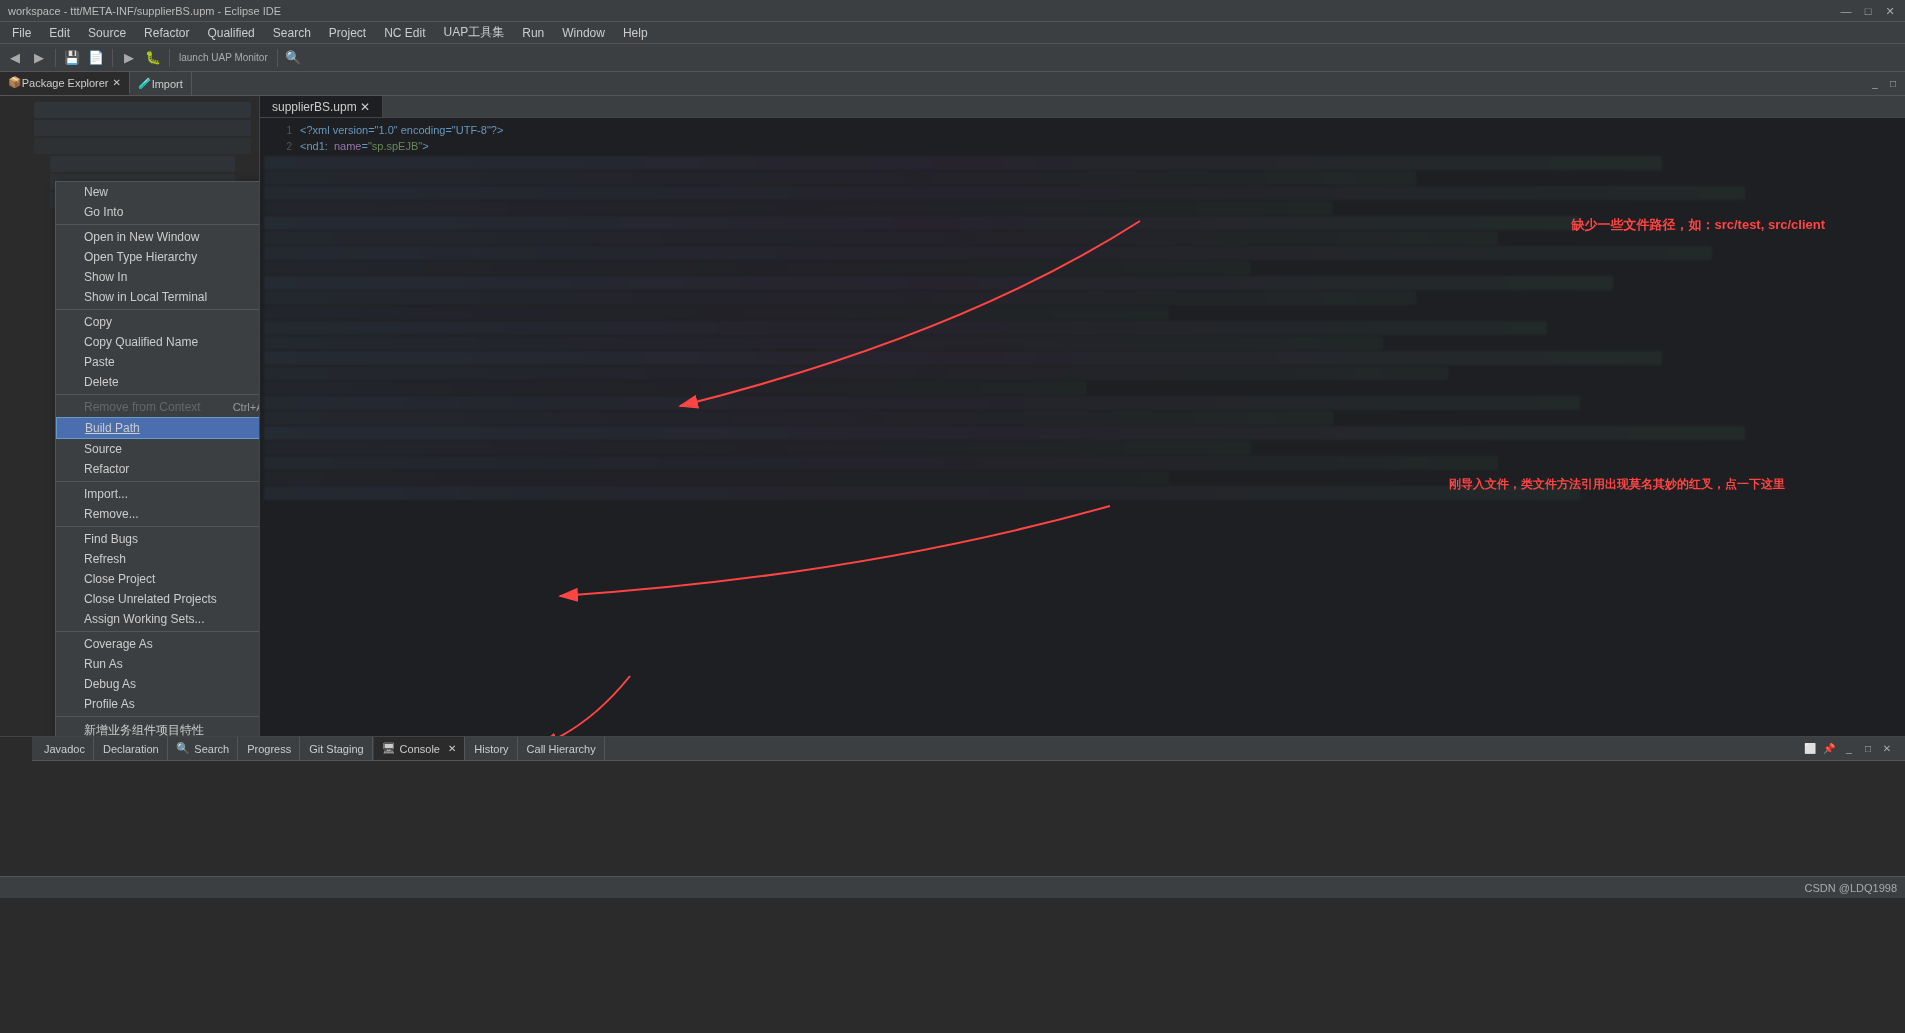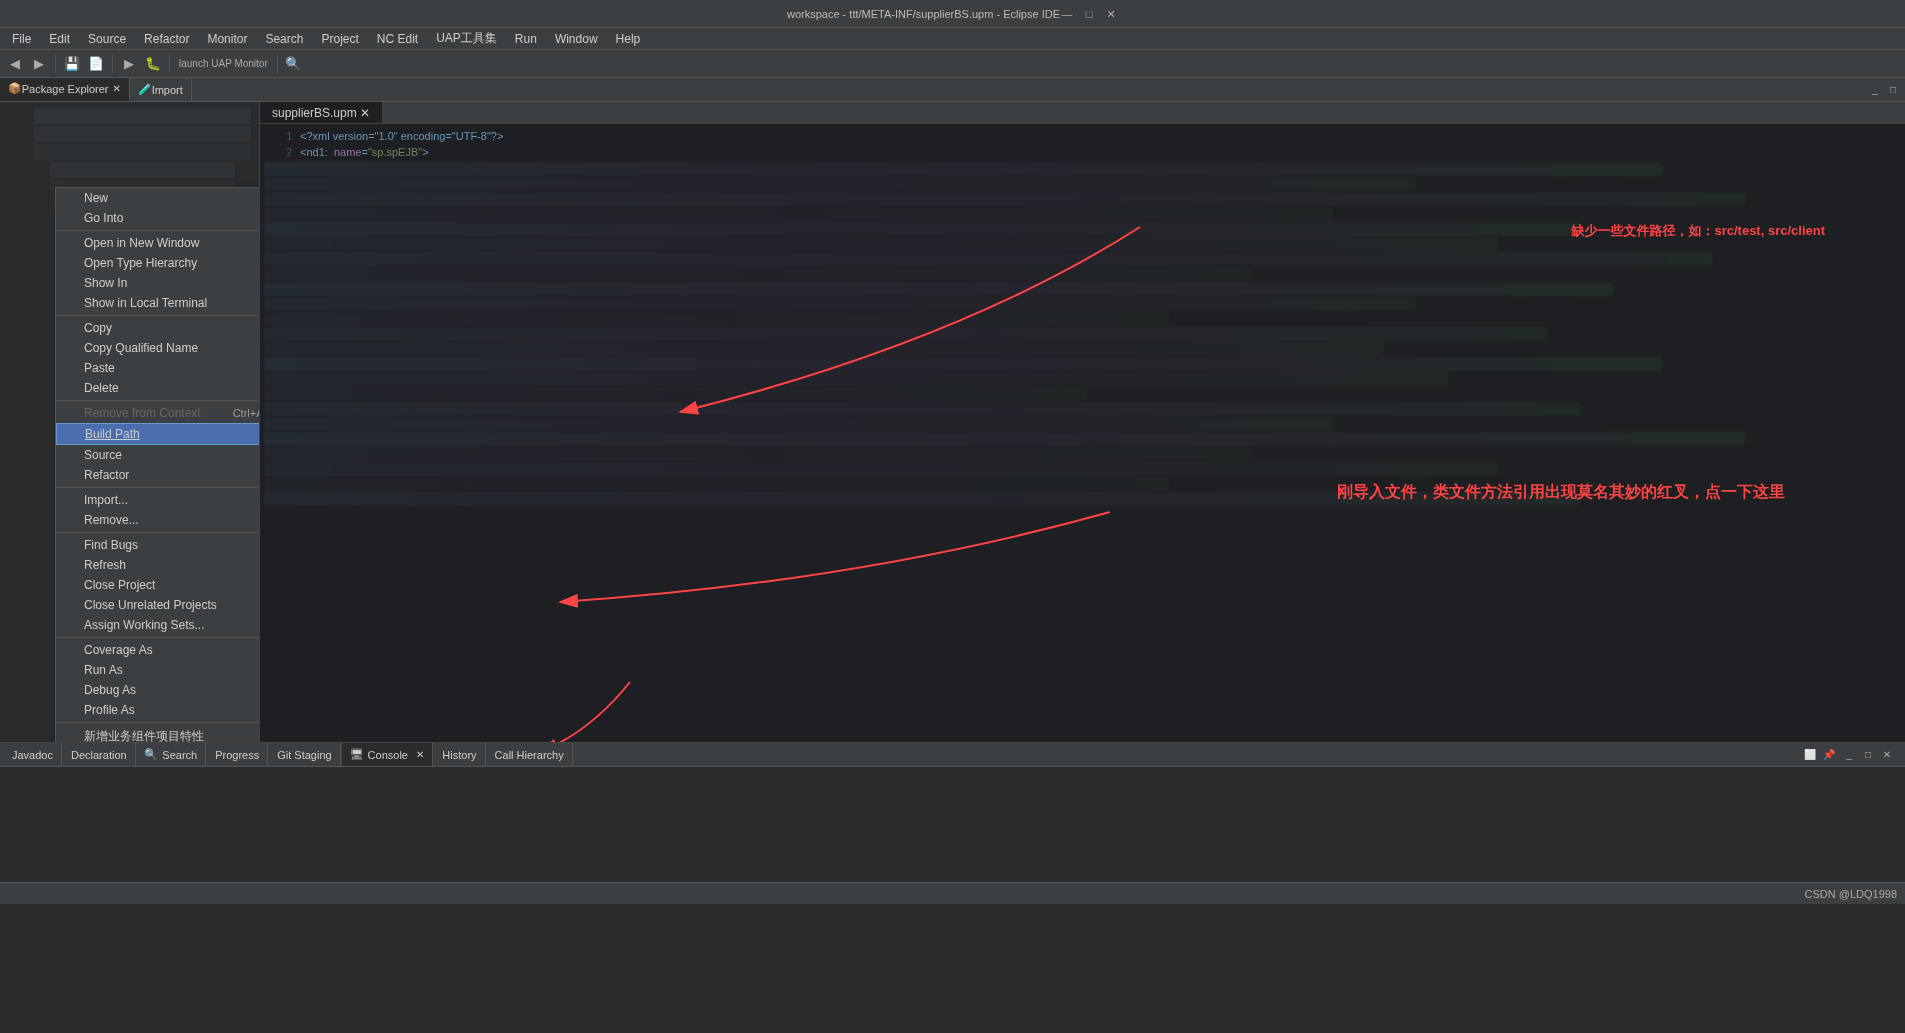--- a/index.html
+++ b/index.html
@@ -1,28 +1,28 @@
 <!DOCTYPE html>
 <html><head>
   <meta charset="utf-8">
   <style>
     * { box-sizing: border-box; margin: 0; padding: 0; font-family: 'Segoe UI', Tahoma, Arial, sans-serif; }
     body { background: #2b2b2b; color: #cccccc; font-size: 12px; overflow: hidden; width: 1905px; height: 1033px; }
 
     
     #title-bar {
       background: #3c3f41;
-      height: 28px;
+      height: 22px;
       display: flex;
       align-items: center;
       padding: 0 8px;
       font-size: 11px;
       color: #bbbbbb;
       border-bottom: 1px solid #555;
-      justify-content: center;
+      justify-content: space-between;
     }
     #title-bar .win-controls { display: flex; gap: 8px; }
     #title-bar .win-btn { width: 14px; height: 14px; display: inline-block; cursor: pointer; font-size: 11px; text-align: center; line-height: 14px; color: #aaa; }
 
     
     #menu-bar {
       background: #3c3f41;
       height: 22px;
       display: flex;
       align-items: center;
@@ -130,20 +130,21 @@
       z-index: 101;
       font-size: 12px;
     }
     .ctx-item.update-path { background: #4b6eaf; border: 1px solid #6699cc; }
 
     
     #bottom-panel {
       height: 120px;
       background: #2b2b2b;
       border-top: 1px solid #444;
+      padding-left: 32px;
     }
     #bottom-tab-bar {
       background: #3c3f41;
       height: 24px;
       display: flex;
       align-items: stretch;
       border-bottom: 1px solid #555;
       padding: 0 4px;
       gap: 1px;
     }
@@ -205,21 +206,21 @@
     <span class="win-btn">□</span>
     <span class="win-btn">✕</span>
   </div>
 </div>
 
 <div id="menu-bar">
   <span class="menu-item">File</span>
   <span class="menu-item">Edit</span>
   <span class="menu-item">Source</span>
   <span class="menu-item">Refactor</span>
-  <span class="menu-item">Monitor</span>
+  <span class="menu-item">Qualified</span>
   <span class="menu-item">Search</span>
   <span class="menu-item">Project</span>
   <span class="menu-item">NC Edit</span>
   <span class="menu-item">UAP工具集</span>
   <span class="menu-item">Run</span>
   <span class="menu-item">Window</span>
   <span class="menu-item">Help</span>
 </div>
 
 <div id="toolbar">
@@ -425,21 +426,21 @@
 
     <svg style="position:absolute; top:60px; left:200px; width:700px; height:300px; pointer-events:none;">
       <defs>
         <marker id="arrowhead1" markerWidth="10" markerHeight="7" refX="9" refY="3.5" orient="auto">
           <polygon points="0 0, 10 3.5, 0 7" fill="#ff4444"></polygon>
         </marker>
       </defs>
       <path d="M 680 65 Q 500 180 220 250" stroke="#ff4444" stroke-width="2" fill="none" marker-end="url(#arrowhead1)"></path>
     </svg>
 
-    <div style="position:absolute; top:380px; right:120px; color:#ff4444; font-size:16px; font-weight:bold; white-space:nowrap;">
+    <div style="position:absolute; top:380px; right:120px; color:#ff4444; font-size:12px; font-weight:bold; white-space:nowrap;">
       <span>刚导入文件，类文件方法引用出现莫名其妙的红叉，点一下这里</span>
     </div>
 
     <svg style="position:absolute; top:380px; left:100px; width:800px; height:200px; pointer-events:none;">
       <defs>
         <marker id="arrowhead2" markerWidth="10" markerHeight="7" refX="9" refY="3.5" orient="auto">
           <polygon points="0 0, 10 3.5, 0 7" fill="#ff4444"></polygon>
         </marker>
       </defs>
       <path d="M 750 30 Q 500 100 200 120" stroke="#ff4444" stroke-width="2" fill="none" marker-end="url(#arrowhead2)"></path>

